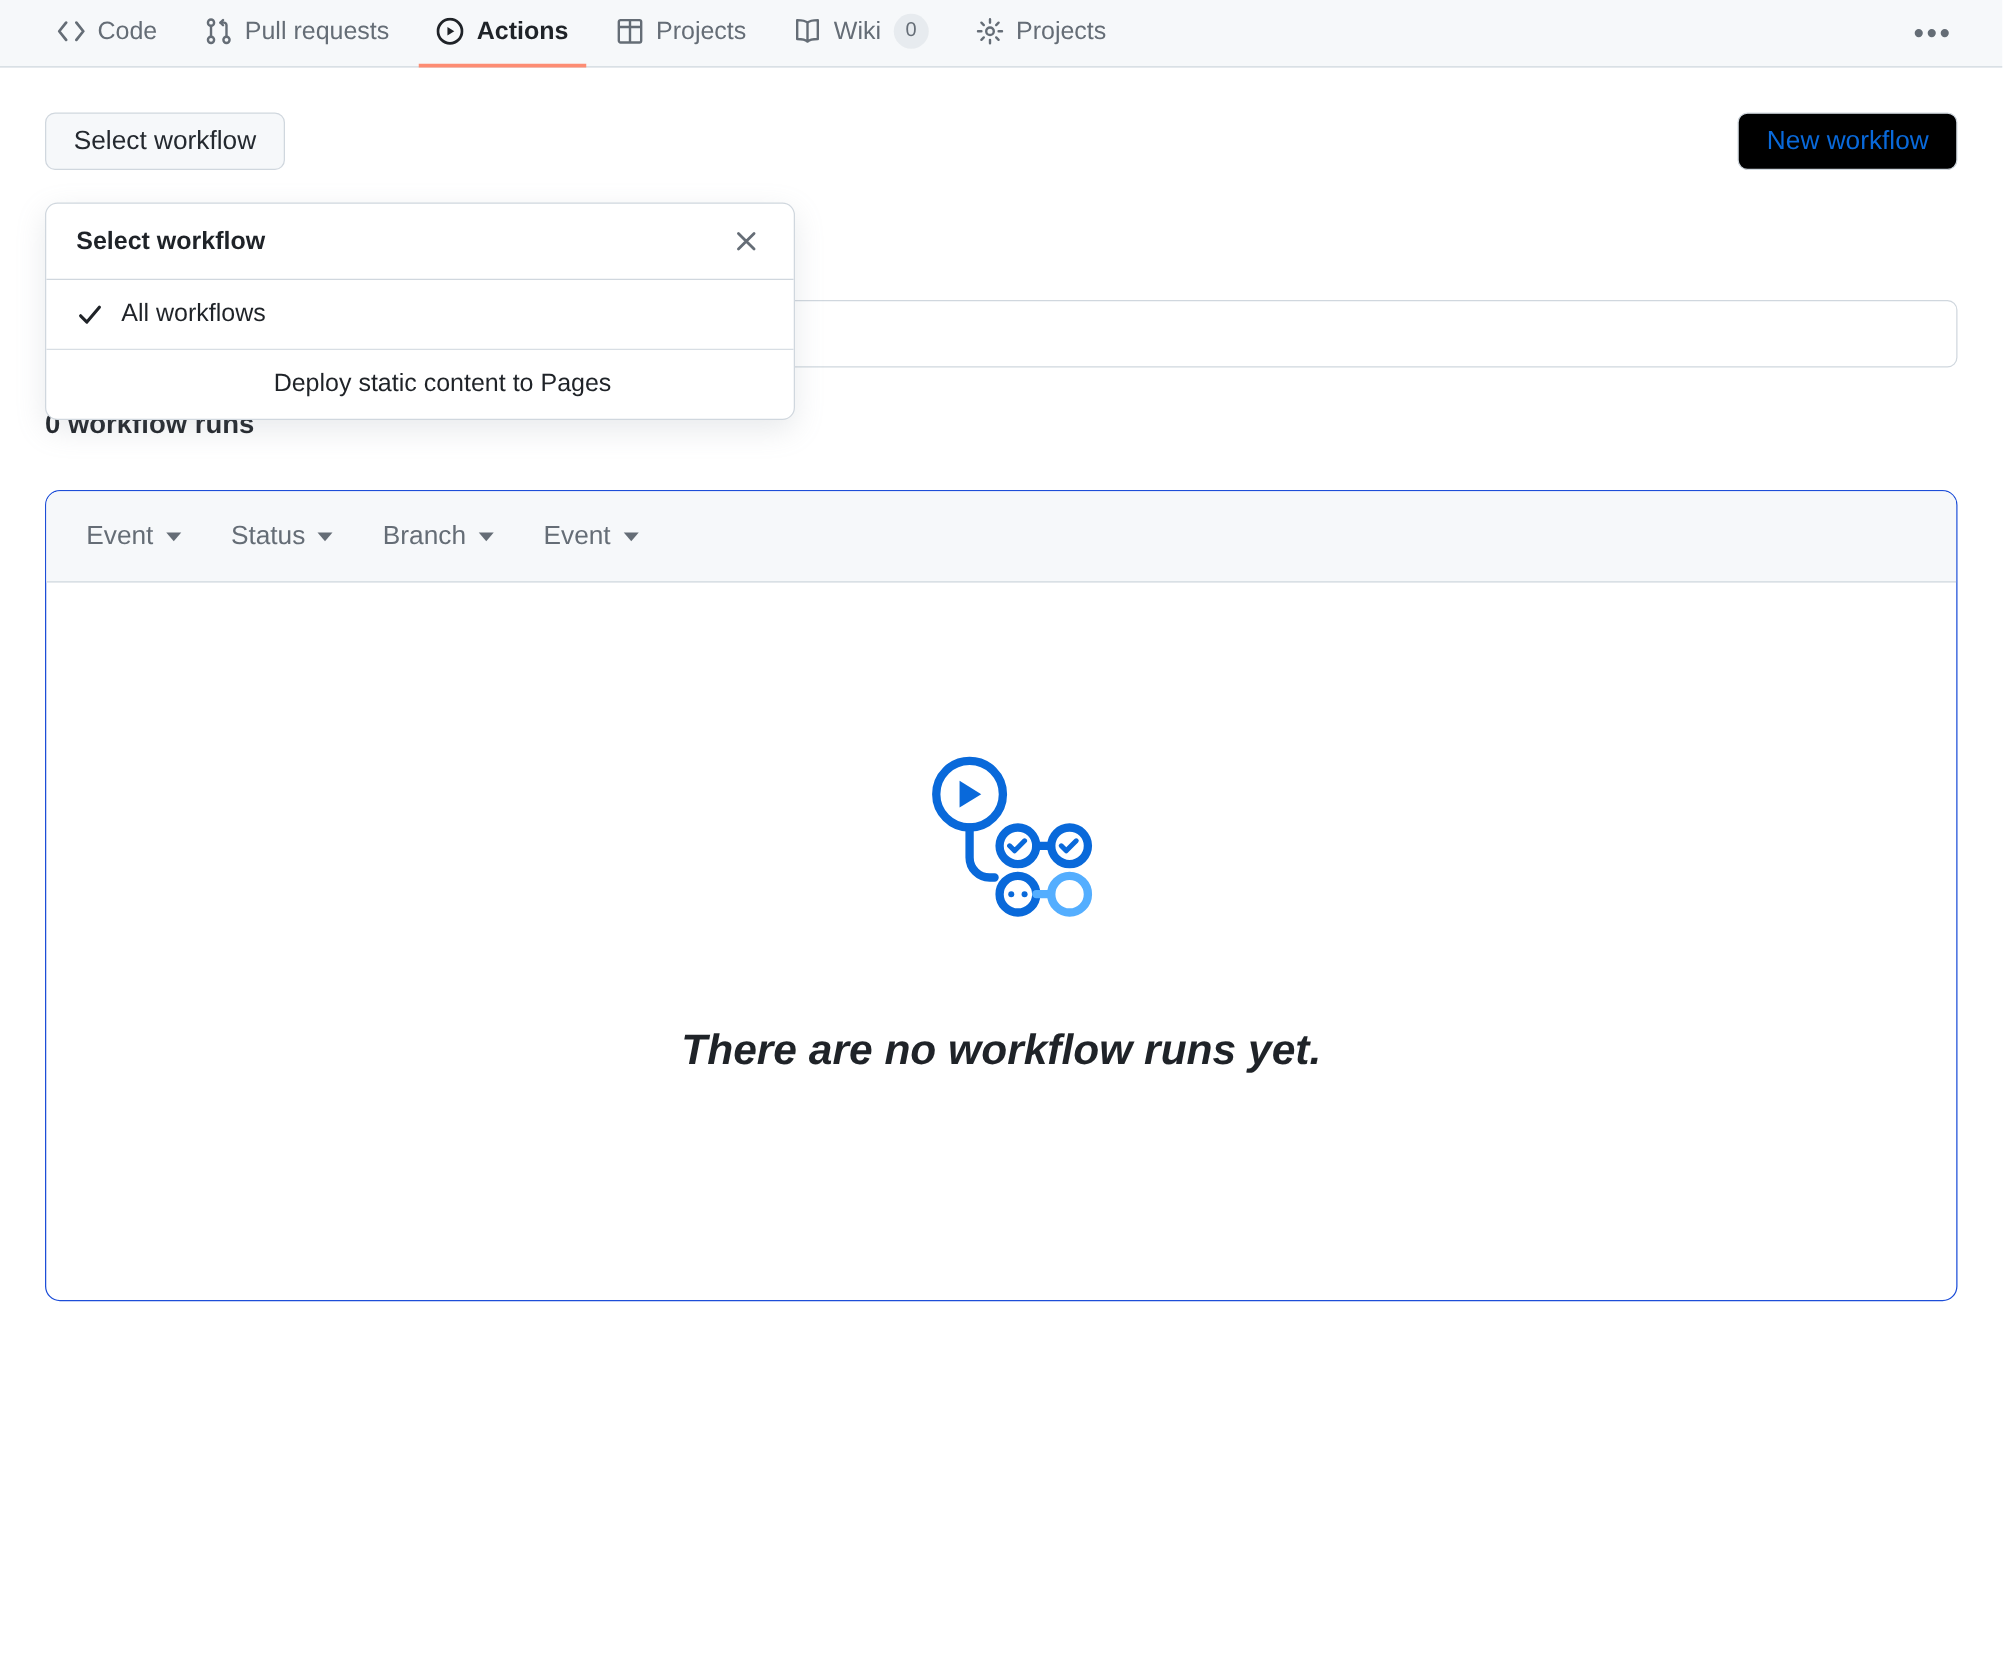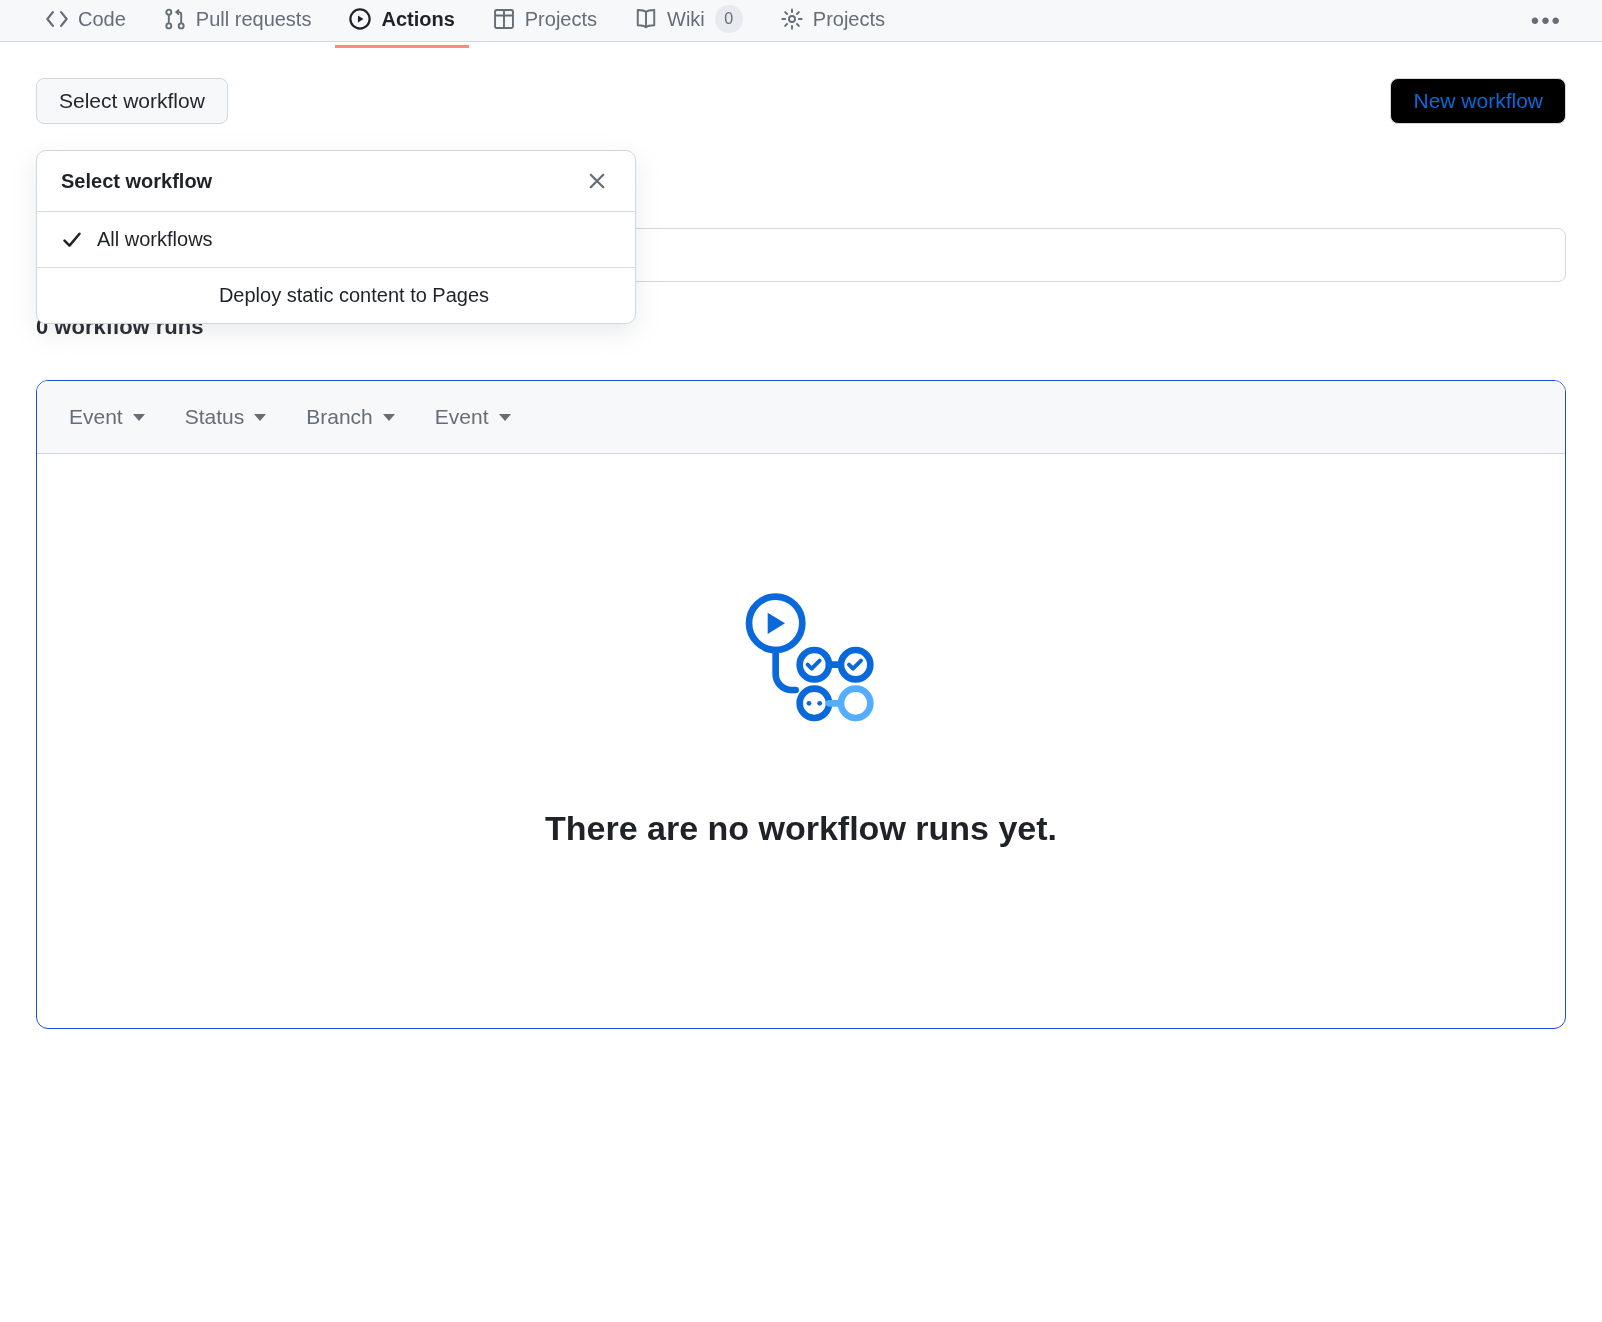--- a/index.html
+++ b/index.html
@@ -11,21 +11,21 @@
     }
     
     
     .repo-nav {
       background: #f6f8fa;
       border-bottom: 1px solid #d0d7de;
       display: flex;
       align-items: center;
       padding: 0 32px;
       gap: 10px;
-      height: 42px;
+      height: 54px;
       position: relative;
       text-align: right;
     }
     .nav-tab {
       display: inline-flex;
       align-items: center;
       gap: 10px;
       padding: 10px 14px;
       font-size: 20px;
       color: #656d76;
@@ -163,20 +163,21 @@
       width: 0; height: 0;
       border-left: 6px solid transparent;
       border-right: 6px solid transparent;
       border-top: 7px solid #656d76;
     }
 
     
     .blankslate {
       padding: 120px 40px 180px;
       text-align: center;
+      font-style: italic;
     }
     .blankslate-icon { display: inline-block; margin-bottom: 70px; }
     .blankslate-title {
       font-size: 34px;
       font-weight: 600;
       color: #1f2328;
     }
 
     svg { display: block; }
   </style>

